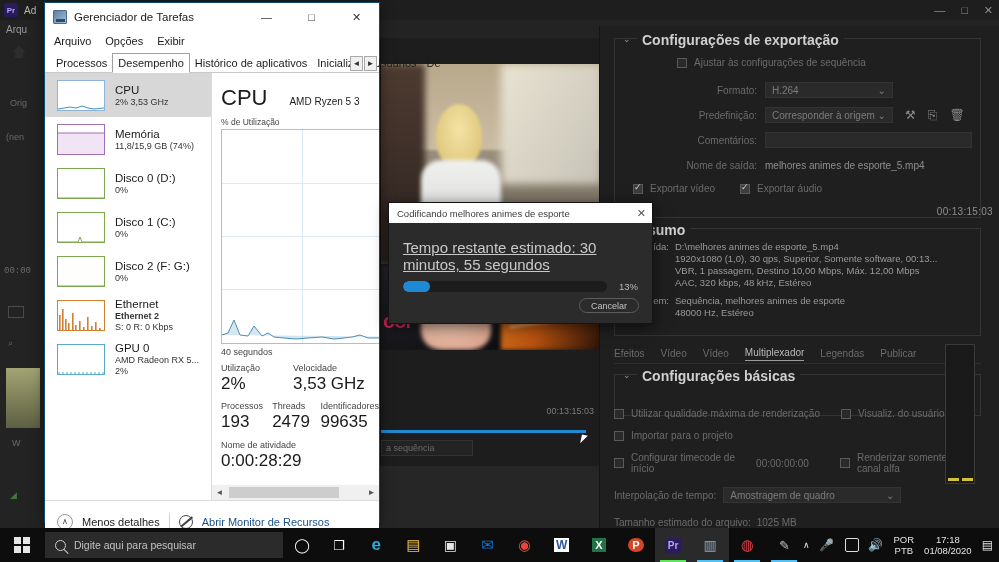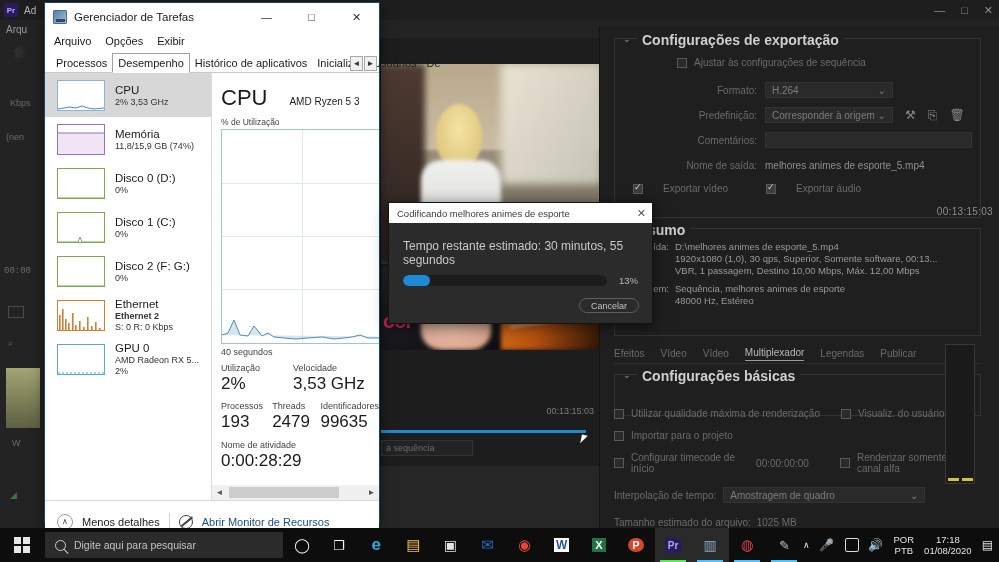--- a/index.html
+++ b/index.html
@@ -237,21 +237,21 @@
   .enc {
     position:absolute; left:388px; top:202px; width:265px; height:122px;
     background:#2b2b2b; border:1px solid #141414; box-shadow:0 3px 14px rgba(0,0,0,.6);
   }
   .enc-title {
     height:20px; background:#fff; display:flex; align-items:center;
     padding:0 6px 0 8px; font-size:9.5px; color:#3b3b3b;
   }
   .enc-x { margin-left:auto; font-size:11px; color:#555; }
   .enc-body { padding:16px 14px 0 14px; }
-  .enc-eta { font-size:12px; color:#c9c9c9; }
+  .enc-eta { font-size:15px; color:#c9c9c9;text-decoration:underline; }
   .enc-barwrap { display:flex; align-items:center; gap:9px; margin-top:8px; }
   .enc-bar { flex:1; height:11px; background:#1c1c1c; border-radius:6px; overflow:hidden; }
   .enc-bar i { display:block; height:11px; background:#1e8ad6; border-radius:6px; }
   .enc-pct { font-size:9.5px; color:#b9b9b9; width:22px; text-align:right; }
   .enc-cancel {
     position:absolute; right:13px; bottom:10px; width:60px; height:15px;
     border:1px solid #5d5d5d; border-radius:8px; background:#2b2b2b;
     color:#c2c2c2; font-size:9px; display:flex; align-items:center; justify-content:center;
   }
 
@@ -293,21 +293,21 @@
     <div class="pp-titlebar">
       <span class="pr-badge">Pr</span>
       <span>Ad</span>
     </div>
     <div class="pp-menubar">
       <span>Arqu</span>
     </div>
 
     <div class="pp-left-col">
       <div class="pp-home-ico" style="background:#3a3a3a;clip-path:polygon(50% 0,100% 50%,80% 50%,80% 100%,20% 100%,20% 50%,0 50%);"></div>
-      <div class="pp-faint" style="left:10px;top:60px;">Kbps</div>
+      <div class="pp-faint" style="left:10px;top:60px;">Orig</div>
       <div class="pp-faint" style="left:6px;top:94px;">(nen</div>
       <div class="pp-faint" style="left:4px;top:228px;font-family:Liberation Mono, monospace;">00:00</div>
       <div class="pp-faint" style="left:8px;top:268px;width:16px;height:12px;border:1px solid #4a4a4a;"></div>
       <div class="pp-faint" style="left:8px;top:300px;">⌕</div>
       <div style="position:absolute;left:6px;top:330px;width:34px;height:60px;background:linear-gradient(180deg,#c3c487,#6b6f4a);opacity:.8"></div>
       <div class="pp-faint" style="left:12px;top:400px;">W</div>
       <div class="pp-faint" style="left:10px;top:452px;color:#3c7a3c;">◢</div>
     </div>
 
     <div class="pp-monitor">
@@ -375,36 +375,37 @@
         <div class="row" style="margin-top:9px;">
           <span class="lbl-r">Comentários:</span>
           <span class="field" style="width:207px;"></span>
         </div>
 
         <div class="row" style="margin-top:12px;">
           <span class="lbl-r">Nome de saída:</span>
           <span style="color:#8e8e8e;">melhores animes de esporte_5.mp4</span>
         </div>
 
-        <div class="row" style="margin:12px 0 0 18px;gap:20px;">
+        <div class="row" style="margin:12px 0 0 18px;gap:7px;">
           <span class="cbx on"></span>
           <span>Exportar vídeo</span>
           <span class="cbx on" style="margin-left:18px;"></span>
           <span>Exportar áudio</span>
         </div>
       </div>
 
       <div class="grp" style="top:202px;height:108px;">
         <div class="grp-title" style="left:10px;">Resumo</div>
         <div style="padding:12px 0 0 14px;display:flex;gap:6px;">
           <span class="sum-key" style="width:40px;text-align:right;">Saída:</span>
           <div>
             <div class="summary-line">D:\melhores animes de esporte_5.mp4</div>
             <div class="summary-line">1920x1080 (1,0), 30 qps, Superior,  Somente software, 00:13...</div>
             <div class="summary-line">VBR, 1 passagem, Destino 10,00 Mbps, Máx. 12,00 Mbps</div>
+            <div class="summary-line">AAC, 320 kbps, 48 kHz, Estéreo</div>
           </div>
         </div>
         <div style="padding:6px 0 0 14px;display:flex;gap:6px;">
           <span class="sum-key" style="width:40px;text-align:right;">Origem:</span>
           <div>
             <div class="summary-line">Sequência, melhores animes de esporte</div>
             <div class="summary-line">48000 Hz, Estéreo</div>
           </div>
         </div>
       </div>
@@ -436,21 +437,21 @@
         </div>
         <div class="row" style="gap:7px;margin-top:11px;">
           <span class="cbx"></span>
           <span>Configurar timecode de início</span>
           <span style="margin-left:6px;color:#6b6b6b;">00:00:00:00</span>
           <span class="cbx" style="margin-left:24px;"></span>
           <span>Renderizar somente o canal alfa</span>
         </div>
         <div class="row" style="gap:7px;margin-top:13px;">
           <span>Interpolação de tempo:</span>
-          <span class="field" style="width:202px;">
+          <span class="field" style="width:178px;">
             <span>Amostragem de quadro</span>
             <span>⌄</span>
           </span>
         </div>
         <div class="row" style="gap:6px;margin-top:14px;">
           <span>Tamanho estimado do arquivo:</span>
           <span>1025 MB</span>
         </div>
         <div style="display:flex;gap:10px;margin-top:15px;">
           <span class="btn-pp">Metadados...</span>

